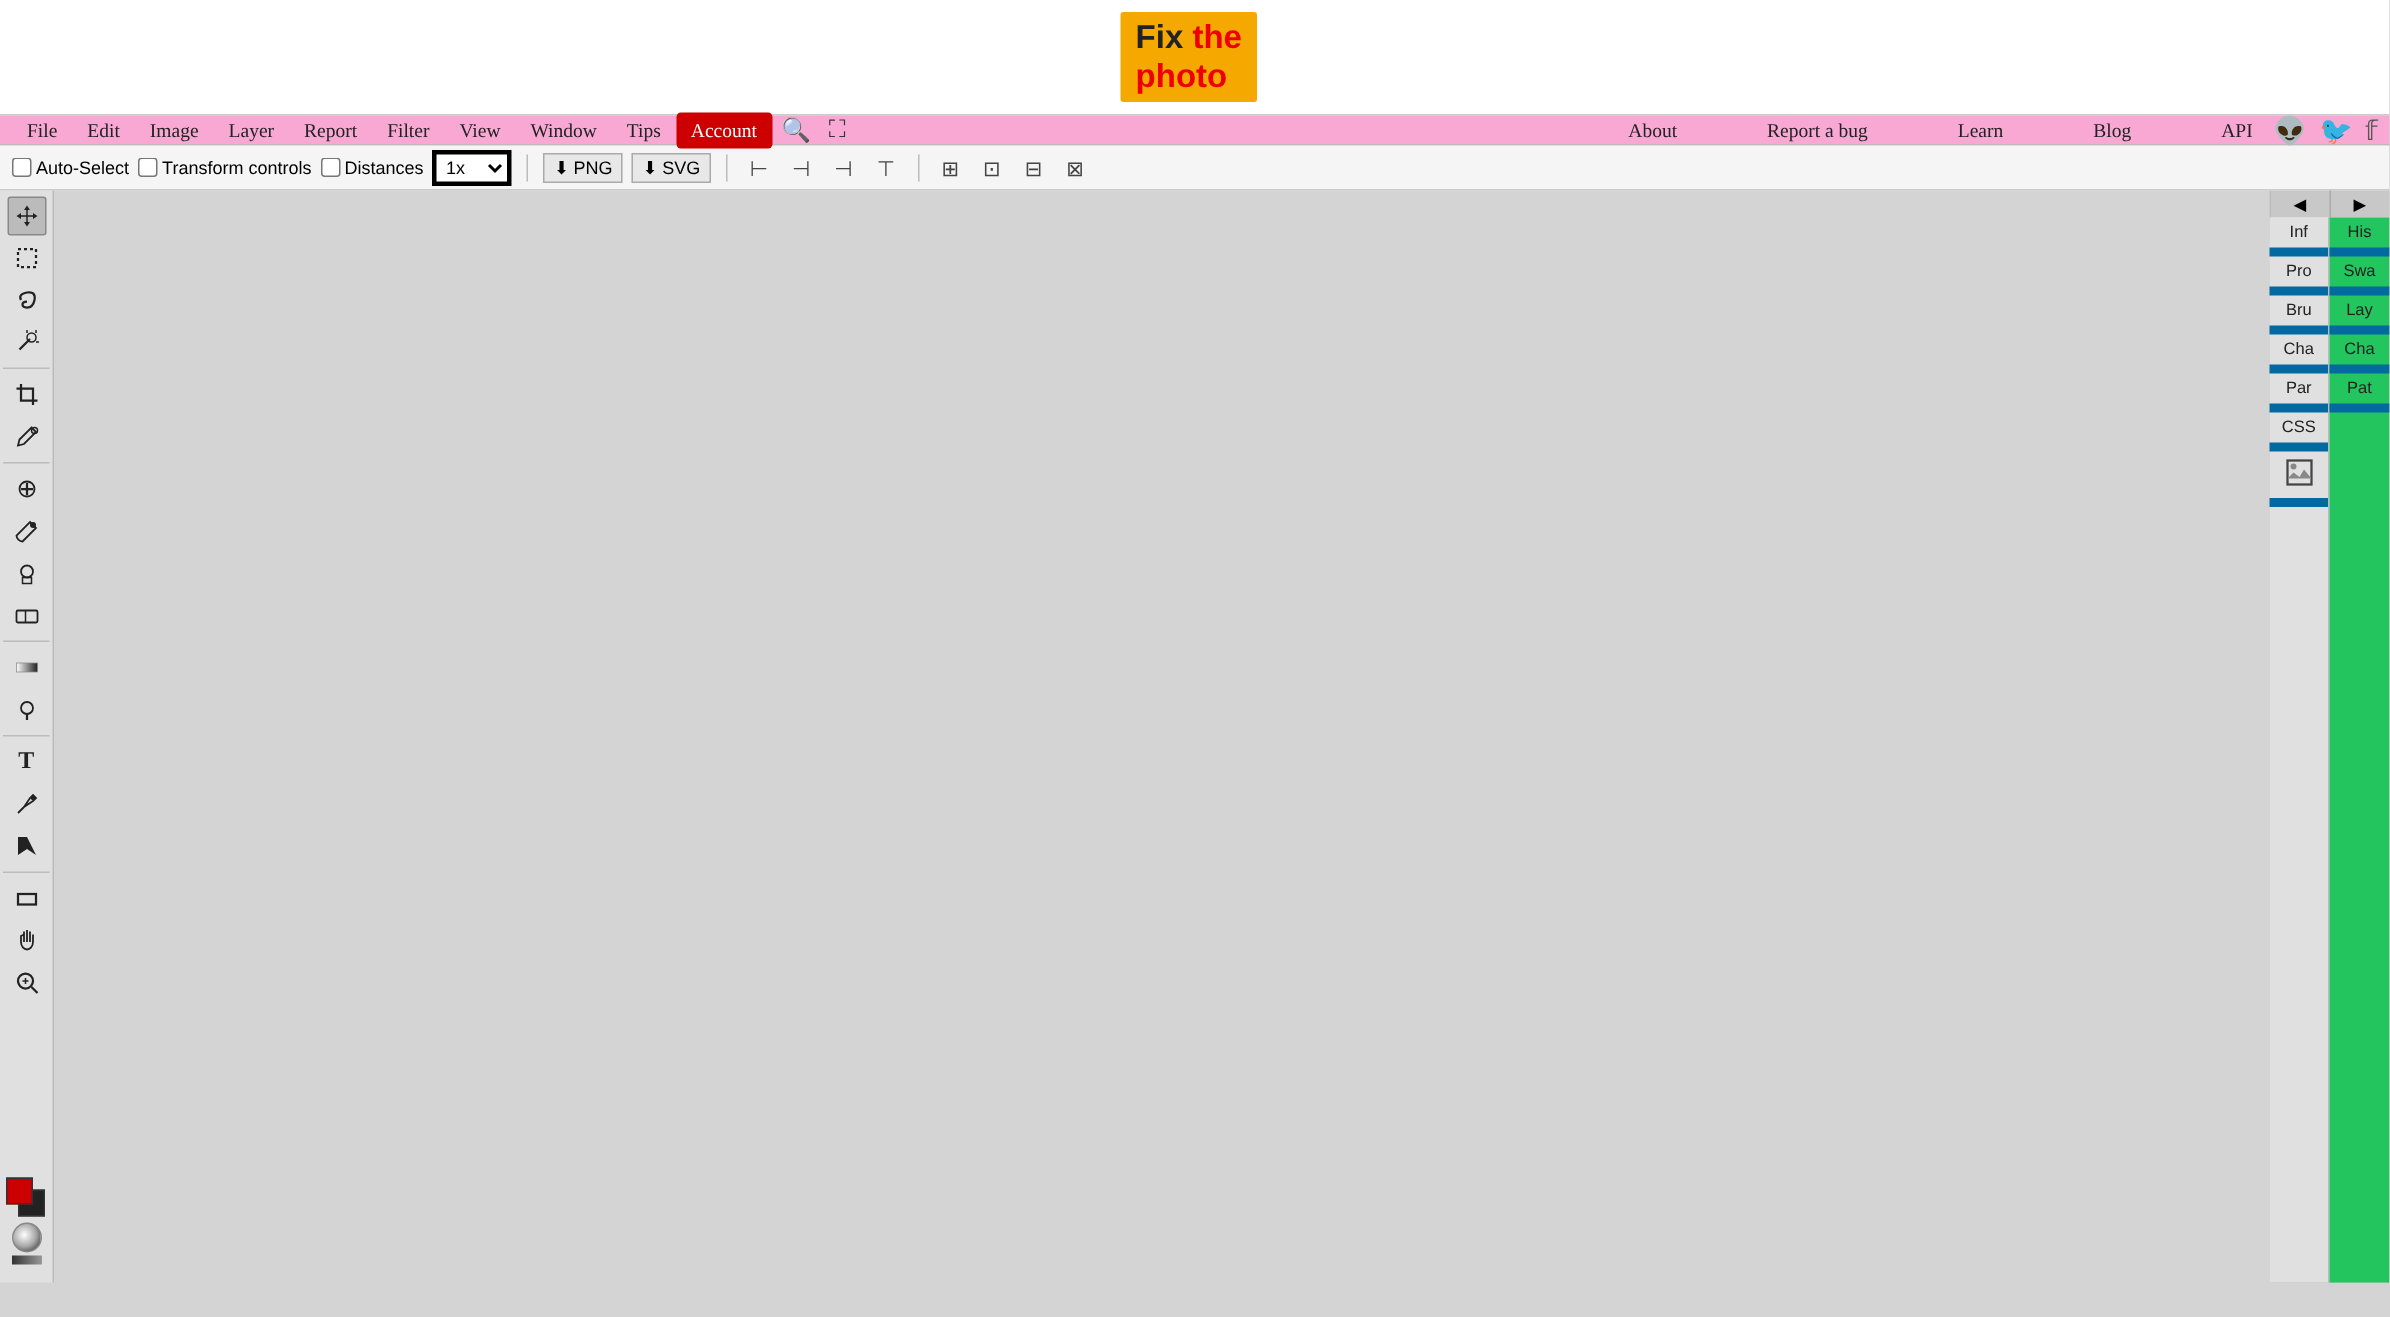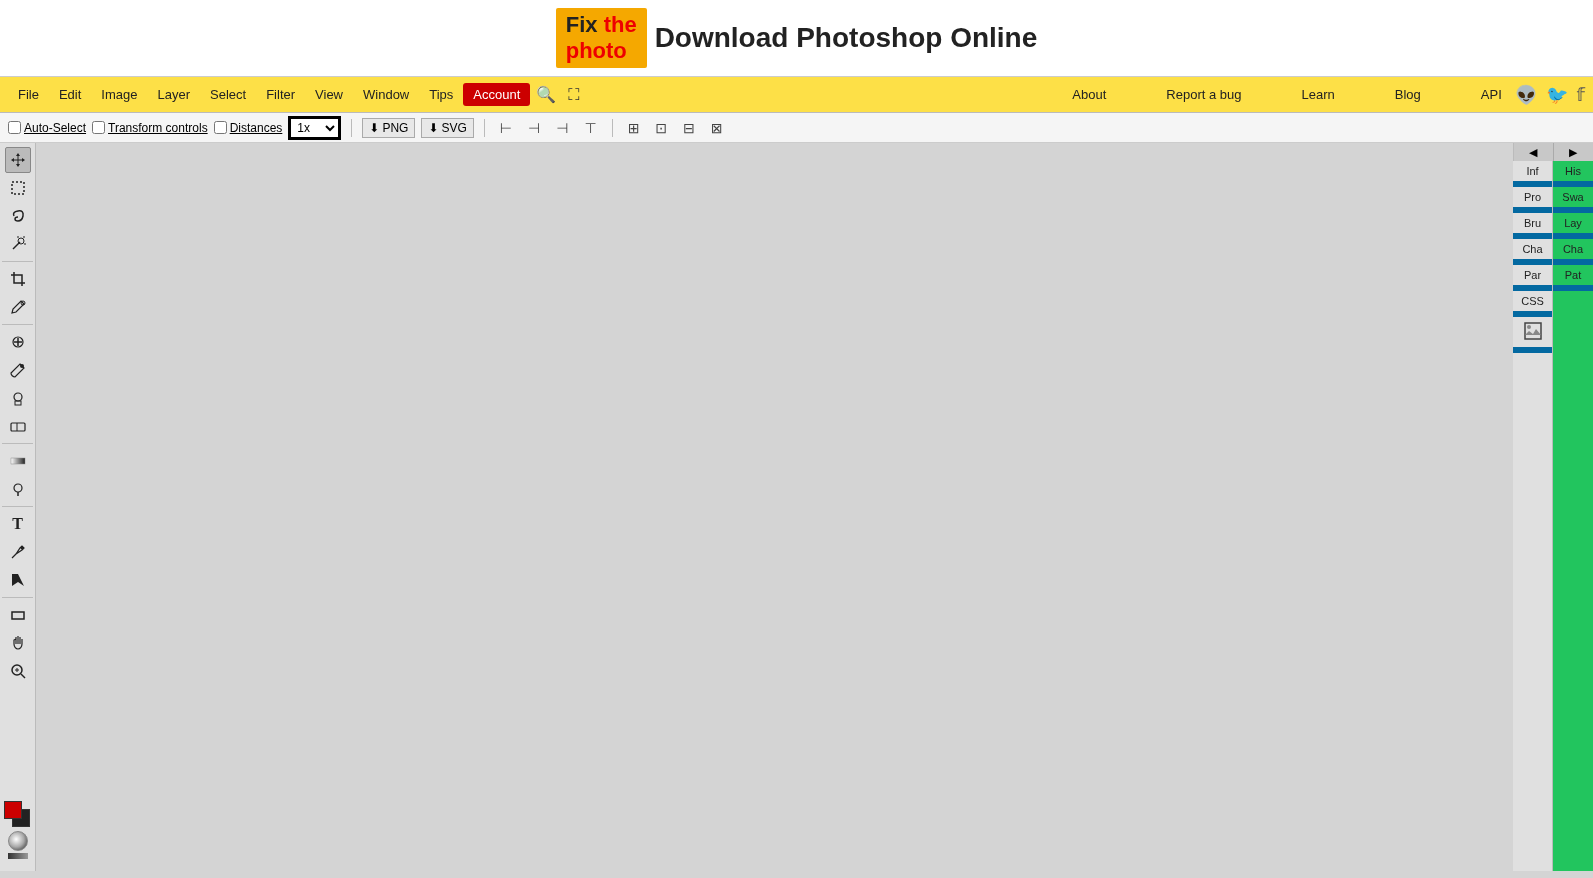--- a/index.html
+++ b/index.html
@@ -8,31 +8,31 @@
     
     #header { background: #fff; border-bottom: 1px solid #ccc; padding: 8px 16px; display: flex; align-items: center; gap: 12px; justify-content: center; }
     #logo { display: flex; align-items: center; gap: 8px; }
     #logo-box { background: #f5a800; color: #222; font-weight: bold; font-size: 22px; padding: 4px 10px; border-radius: 2px; }
     #logo-box span { color: #e00; }
     #logo-text-group { display: flex; flex-direction: column; }
     #logo-title { font-size: 28px; font-weight: bold; color: #222; }
     #breadcrumb { font-size: 12px; color: #555; }
 
     
-    #menubar { background: #fde047; border-bottom: 1px solid #bbb; display: flex; align-items: center; padding: 0 8px; height: 36px; }
+    #menubar { background: #f9a8d4; border-bottom: 1px solid #bbb; display: flex; align-items: center; padding: 0 8px; height: 20px; font-family: Liberation Serif, serif; }
     .menu-item { padding: 4px 10px; cursor: pointer; font-size: 13px; color: #222; border-radius: 2px; }
     .menu-item.active { background: #cc0000; color: #fff; border-radius: 3px; }
     #menubar-right { margin-left: auto; display: flex; align-items: center; gap: 8px; }
     .menu-icon-btn { font-size: 16px; cursor: pointer; padding: 2px 6px; color: #333; }
     .menu-link { font-size: 13px; color: #222; cursor: pointer; padding: 2px 6px; margin-left: 40px; }
     .social-icon { font-size: 18px; cursor: pointer; color: #555; }
 
     
     #toolbar { background: #f5f5f5; border-bottom: 1px solid #ccc; display: flex; align-items: center; padding: 4px 8px; gap: 6px; height: 30px; }
-    .toolbar-checkbox { display: flex; align-items: center; gap: 3px; font-size: 12px; text-decoration: underline; }
+    .toolbar-checkbox { display: flex; align-items: center; gap: 3px; font-size: 12px; }
     .toolbar-checkbox input[type="checkbox"] { margin: 0; }
     .toolbar-select { font-size: 12px; border: 3px solid #000000; padding: 1px 2px; background: #fff; }
     .toolbar-btn { font-size: 12px; border: 1px solid #aaa; background: #e8e8e8; padding: 2px 6px; cursor: pointer; display: flex; align-items: center; gap: 3px; }
     .toolbar-sep { width: 1px; height: 18px; background: #bbb; margin: 0 4px; }
     .toolbar-icon { cursor: pointer; font-size: 14px; color: #444; padding: 2px 4px; border: 1px solid transparent; }
 
     
     #main-layout { display: flex; height: calc(878px - 90px - 30px - 30px); }
 
     
@@ -50,31 +50,30 @@
   </style>
 </head>
 <body>
 
 <div id="header">
   <div id="logo">
     <div id="logo-box">
       Fix <span>the<br>photo</span>
     </div>
     <div id="logo-text-group">
-      <div id="logo-title">Download Photoshop Online</div>
     </div>
   </div>
 </div>
 
 <div id="menubar">
   <div class="menu-item">File</div>
   <div class="menu-item">Edit</div>
   <div class="menu-item">Image</div>
   <div class="menu-item">Layer</div>
-  <div class="menu-item">Select</div>
+  <div class="menu-item">Report</div>
   <div class="menu-item">Filter</div>
   <div class="menu-item">View</div>
   <div class="menu-item">Window</div>
   <div class="menu-item">Tips</div>
   <div class="menu-item active">Account</div>
   <div class="menu-icon-btn">🔍</div>
   <div class="menu-icon-btn">⛶</div>
   <div id="menubar-right">
     <div class="menu-link">About</div>
     <div class="menu-link">Report a bug</div>

